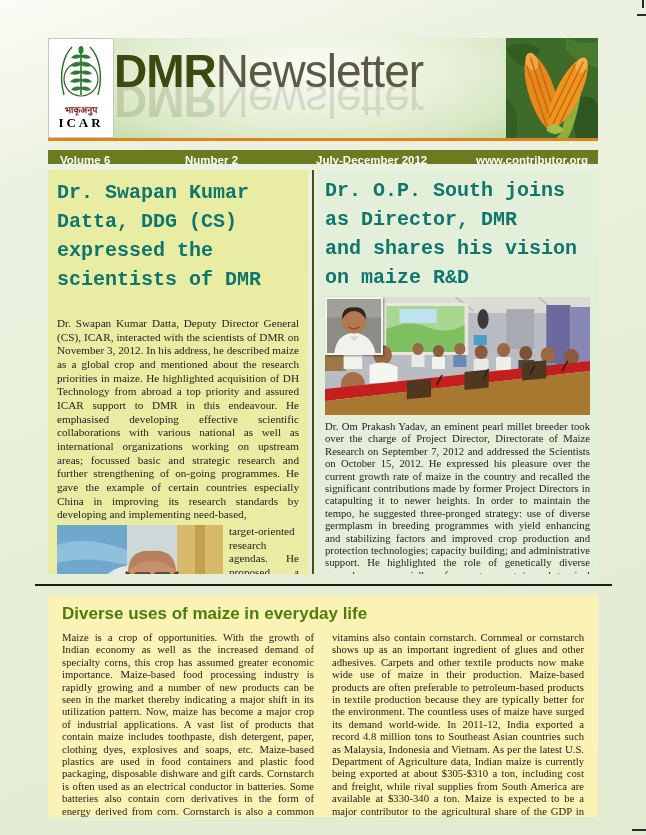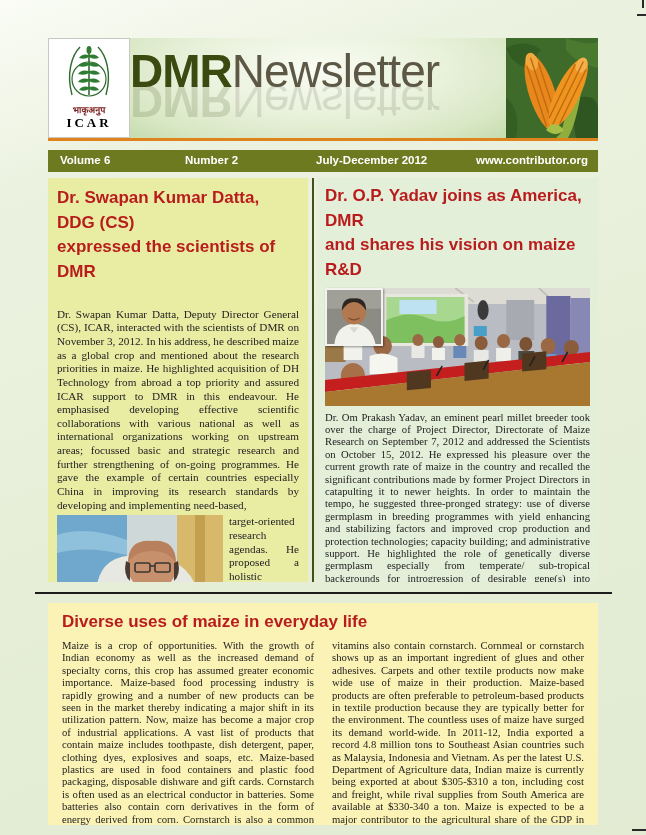--- a/index.html
+++ b/index.html
@@ -10,62 +10,62 @@
   }
   .page {
     position:relative; width:646px; height:835px; overflow:hidden;
     background:linear-gradient(160deg,#fafcf5 0%,#ecf2e0 18%,#e6eed8 55%,#e2ebd2 100%);
   }
   .content { position:absolute; left:48px; top:38px; width:550px; }
 
   
   .header { display:flex; height:100px; }
   .logo-box {
-    width:82px; background:#ffffff; border:1px solid #c8c8c0;
+    width:66px; background:#ffffff; border:1px solid #c8c8c0;
     display:flex; flex-direction:column; align-items:center; justify-content:flex-start;
     padding-top:4px;
   }
   .logo-hindi { font-family:"Liberation Serif",serif; font-size:9px; font-weight:bold; color:#7c1f1f; line-height:1; margin-top:1px;}
   .logo-acronym { font-family:"Liberation Serif",serif; font-size:13px; font-weight:bold; letter-spacing:3px; color:#000000; line-height:1.2;}
   .masthead {
     flex:1; position:relative; overflow:hidden;
     background:radial-gradient(ellipse at 50% 30%, #f9fcf3 0%, #eaf2dd 45%, #d8e7c4 80%, #c6dcae 100%);
     padding-left:0;
   }
   .title-row { margin-top:10px; font-size:46px; line-height:1.0; white-space:nowrap; font-family:"Liberation Sans",sans-serif; }
   .t-bold { font-weight:800; color:#3a4a10; letter-spacing:-1px; }
   .t-light { font-weight:400; color:#5c5845; letter-spacing:-1px; }
   .title-reflection { transform:scaleY(-1); opacity:0.16; margin-top:-16px; filter:blur(0.4px); }
   .corn-box { width:92px; position:relative; }
   .corn-box svg { display:block; width:92px; height:100px; }
   .orange-rule { height:3px; background:#df831d; }
 
   
   .issue-bar {
-    position:relative; margin-top:9px; height:22px; background:#6d7a20;
+    position:relative; margin-top:9px; height:14px; background:#6d7a20;
     color:#ffffff; font-family:"Liberation Sans",sans-serif; font-size:11.5px; font-weight:bold;
   }
   .issue-bar span { position:absolute; top:4px; }
   .ib-volume { left:12px; }
   .ib-number { left:137px; }
   .ib-period { left:268px; }
   .ib-site   { right:10px; }
 
   
   .main-row { display:flex; margin-top:6px; height:404px; }
   .article-left {
     width:260px; background:#e9eda3; padding:8px 9px 8px 9px; overflow:hidden;
   }
   .v-divider { width:2px; background:#44501a; margin:0 3px 0 4px; }
   .article-right {
     flex:1; background:#e4efda; padding:6px 8px 6px 8px; overflow:hidden;
   }
   .art-title {
-    font-family:Liberation Sans, sans-serif; font-weight:bold; font-size:17px;
-    line-height:1.45; color:#b91c1c;
+    font-family:Liberation Mono, monospace; font-weight:bold; font-size:20px;
+    line-height:1.45; color:#0f766e;
   }
   .body-text {
     margin-top:23px; font-size:11.2px; line-height:1.22; color:#222; text-align:justify;
   }
   .photo-row { display:flex; margin-top:3px; }
   .datta-photo { width:166px; height:172px; flex:none; }
   .datta-photo svg { display:block; width:166px; height:172px; }
   .wrap-col { flex:1; margin-left:6px; }
   .wrap-col .body-text { margin-top:0; font-size:11.2px; }
 
@@ -77,21 +77,21 @@
   }
   .inset-photo svg { display:block; width:100%; height:100%; }
   .rt-body { font-size:10.7px; line-height:1.16; margin-top:5px; }
 
   
   .section-rule { height:2px; background:#1c1c1c; margin:10px -14px 0 -13px; }
   .bottom-article {
     margin-top:9px; background:#fbf3b5; padding:9px 14px 12px 14px; height:222px; overflow:hidden;
   }
   .bottom-title {
-    font-family:"Liberation Sans",sans-serif; font-weight:bold; font-size:17px; color:#b91c1c;
+    font-family:"Liberation Sans",sans-serif; font-weight:bold; font-size:17px; color:#4d7c0f;
   }
   .bottom-cols { display:flex; margin-top:7px; }
   .bcol { flex:1; font-size:10.7px; line-height:1.16; text-align:justify; color:#222; }
   .bcol + .bcol { margin-left:18px; }
 
   
   .corner-tr1 { position:absolute; right:2px; top:0; width:2px; height:8px; background:#2a2a2a; }
   .corner-tr2 { position:absolute; right:0; top:14px; width:9px; height:2px; background:#2a2a2a; }
   .corner-br  { position:absolute; right:0; bottom:4px; width:14px; height:2px; background:#2a2a2a; }
 </style>
@@ -222,21 +222,21 @@
             <div class="body-text">target-oriented research agendas. He proposed a holistic approach to make Indian maize programme robust, sound and dynamic.</div>
 
           </div>
         </div>
       </div>
 
       <div class="v-divider"></div>
 
       <div class="article-right">
         <div class="art-title">
-          <div>Dr. O.P. Yadav joins as America, DMR</div>
+          <div>Dr. O.P. South joins as Director, DMR</div>
           <div>and shares his vision on maize R&amp;D</div>
         </div>
 
         <div class="conf-wrap">
           <svg class="conf" viewBox="0 0 285 118" preserveAspectRatio="none">
             <rect x="0" y="0" width="285" height="118" fill="#b9bdc3"></rect>
             <rect x="0" y="0" width="285" height="16" fill="#dddcd4"></rect>
             <line x1="40" y1="0" x2="70" y2="16" stroke="#c2c0b6" stroke-width="2"></line>
             <line x1="140" y1="0" x2="160" y2="14" stroke="#c2c0b6" stroke-width="2"></line>
             <line x1="230" y1="0" x2="244" y2="12" stroke="#c2c0b6" stroke-width="2"></line>

